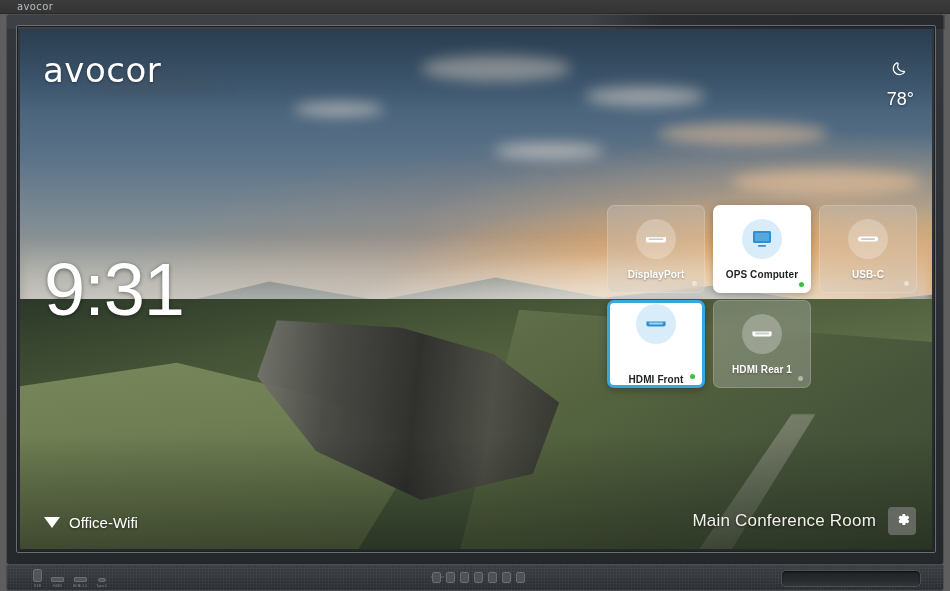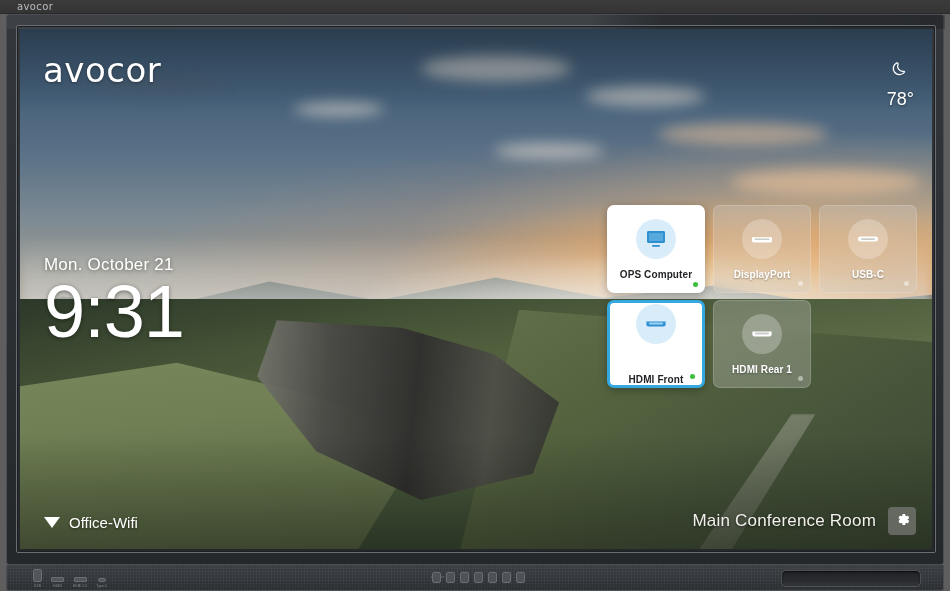--- a/index.html
+++ b/index.html
@@ -327,47 +327,46 @@
       <div id="weather-widget">
         <span>
           <svg width="16" height="16" viewBox="0 0 16 16">
             <path d="M11.3 10.4A5.2 5.2 0 0 1 6.1 3.1a1 1 0 0 0-1.3-1.2 6.2 6.2 0 1 0 7.8 9.1 1 1 0 0 0-1.3-0.6z" fill="none" stroke="#ffffff" stroke-width="1.3" stroke-linejoin="round"></path>
           </svg>
         </span>
         <span class="temp">78°</span>
       </div>
 
       <div id="clock-block">
-        <div class="date">Mon. October 21</div>
         <div class="time">9:31</div>
       </div>
 
       <div id="source-grid">
+
+        <div class="source-tile inactive">
+          <div class="tile-icon-wrap">
+            <svg width="24" height="12" viewBox="0 0 24 12">
+              <path d="M2 4.2h20v3.6a1.6 1.6 0 0 1-1.6 1.6H3.6A1.6 1.6 0 0 1 2 7.8z" fill="#ffffff"></path>
+              <rect x="4.5" y="5.4" width="15" height="1.5" rx="0.7" fill="#c9ccc9"></rect>
+            </svg>
+          </div>
+          <div class="tile-label">DisplayPort</div>
+          <div class="status-dot off"></div>
+        </div>
 
         <div class="source-tile active">
           <div class="tile-icon-wrap">
             <svg width="22" height="20" viewBox="0 0 22 20">
               <rect x="2" y="2" width="18" height="12" rx="1.4" fill="#2f8fd0"></rect>
               <rect x="4" y="4" width="14" height="8" rx="0.6" fill="#55a9dd"></rect>
               <rect x="7" y="16" width="8" height="1.8" rx="0.9" fill="#2f8fd0"></rect>
             </svg>
           </div>
           <div class="tile-label">OPS Computer</div>
           <div class="status-dot on"></div>
-        </div>
-
-        <div class="source-tile inactive">
-          <div class="tile-icon-wrap">
-            <svg width="24" height="12" viewBox="0 0 24 12">
-              <path d="M2 4.2h20v3.6a1.6 1.6 0 0 1-1.6 1.6H3.6A1.6 1.6 0 0 1 2 7.8z" fill="#ffffff"></path>
-              <rect x="4.5" y="5.4" width="15" height="1.5" rx="0.7" fill="#c9ccc9"></rect>
-            </svg>
-          </div>
-          <div class="tile-label">DisplayPort</div>
-          <div class="status-dot off"></div>
         </div>
 
         <div class="source-tile inactive">
           <div class="tile-icon-wrap">
             <svg width="24" height="12" viewBox="0 0 24 12">
               <rect x="2" y="3.6" width="20" height="5" rx="2.5" fill="#ffffff"></rect>
               <rect x="5" y="5.2" width="14" height="1.8" rx="0.9" fill="#c9ccc9"></rect>
             </svg>
           </div>
           <div class="tile-label">USB-C</div>

